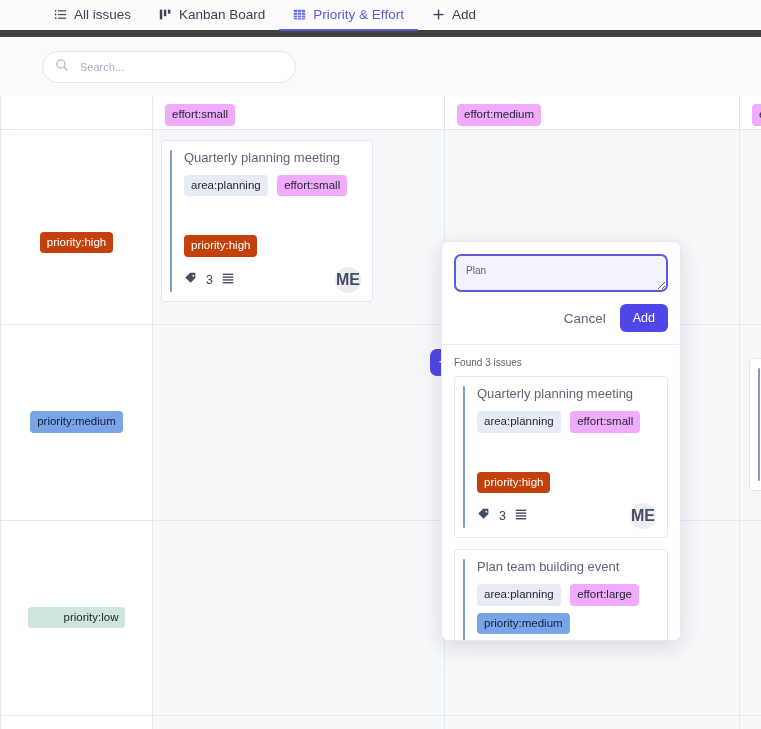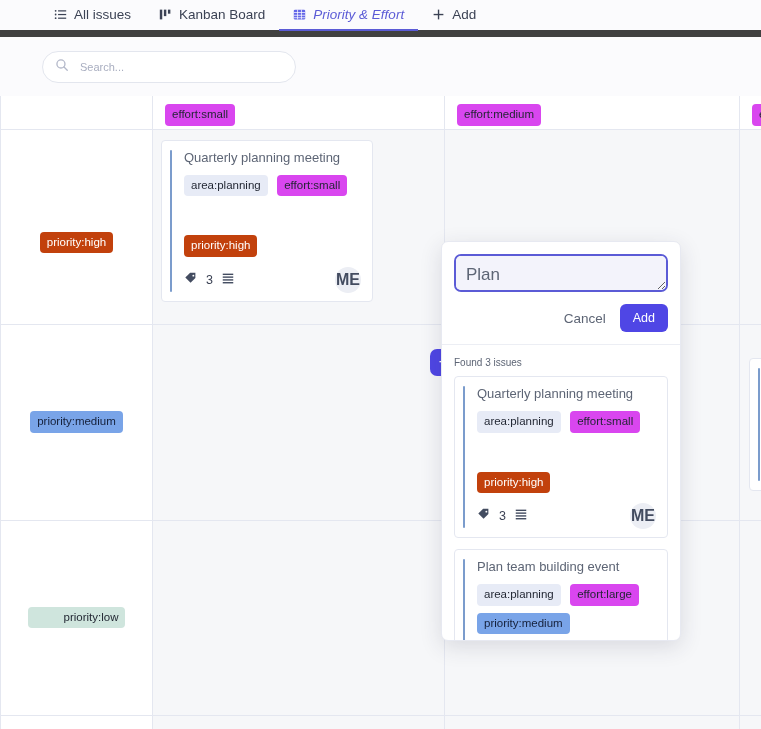--- a/index.html
+++ b/index.html
@@ -27,21 +27,21 @@
     align-items: center;
     gap: 7px;
     padding: 0 14px;
     font-size: 13.5px;
     color: #3b4254;
     cursor: pointer;
     border-bottom: 2px solid transparent;
     margin-bottom: -1px;
     white-space: nowrap;
   }
-  .tab.active { color: #5b5bd6; border-bottom-color: #5b5bd6; font-style: italic; }
+  .tab.active { color: #5b5bd6; border-bottom-color: #5b5bd6; }
   .tab .ticon { display: inline-flex; align-items: center; }
   .tab.active .ticon svg { fill: #6366e8; }
 
   
   .searchrow {
     height: 59px;
     background: #fbfbfd;
     display: flex;
     align-items: center;
     padding-left: 42px;
@@ -103,21 +103,21 @@
   .chip {
     display: inline-block;
     font-size: 11.5px;
     line-height: 1;
     padding: 5px 7px;
     border-radius: 4px;
     white-space: nowrap;
     vertical-align: middle;
   }
   .chip-area    { background: #e7ebf6; color: #1f2430; }
-  .chip-effort  { background: #d946ef; color: #1f2430; }
+  .chip-effort  { background: #f0abfc; color: #1f2430; }
   .chip-phigh   { background: #c2410c; color: #ffffff; margin-top: 32px; }
   .chip-pmed    { background: #79a4e8; color: #15203a; }
   .chip-plow    { background: #cfe5dd; color: #1f2430; padding-left: 36px; }
 
   
   .card {
     background: #ffffff;
     border: 1px solid #e4e7f0;
     border-radius: 4px;
     padding: 9px 11px 9px 0;
@@ -180,21 +180,21 @@
     z-index: 20;
     display: flex; flex-direction: column;
   }
   .modal .mpad { padding: 12px 12px 0 12px; }
   .modal textarea {
     width: 100%; height: 38px;
     border: 2px solid #5b5bd6;
     border-radius: 7px;
     background: #f3f3fb;
     color: #5d6575;
-    font-size: 17px;
+    font-size: 10px;
     font-family: "Liberation Sans", sans-serif;
     padding: 9px 10px;
     outline: none;
     resize: vertical;
     display: block;
   }
   .mactions {
     display: flex; align-items: center; justify-content: flex-end;
     gap: 12px; padding: 12px 12px 12px 12px;
   }

